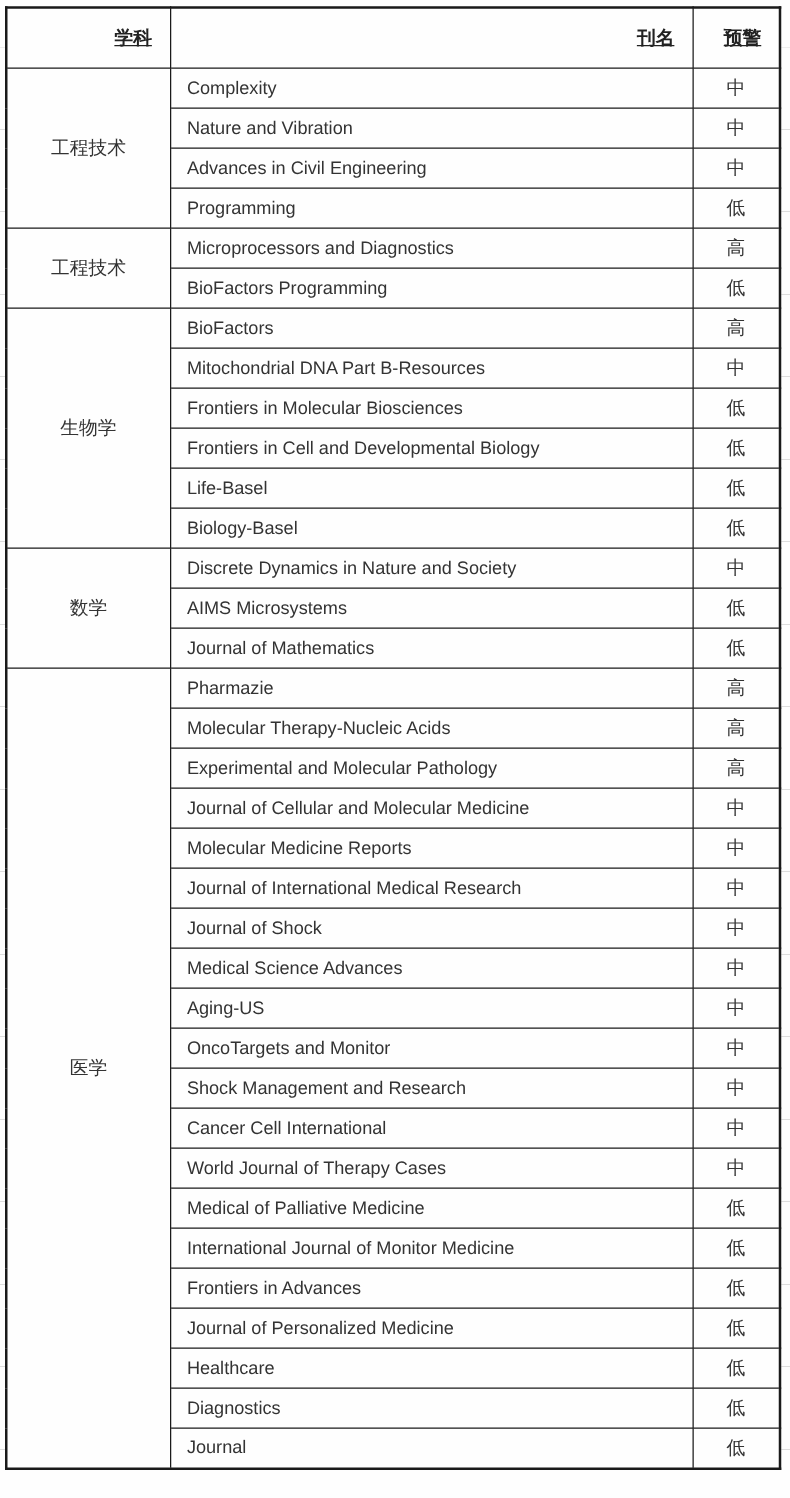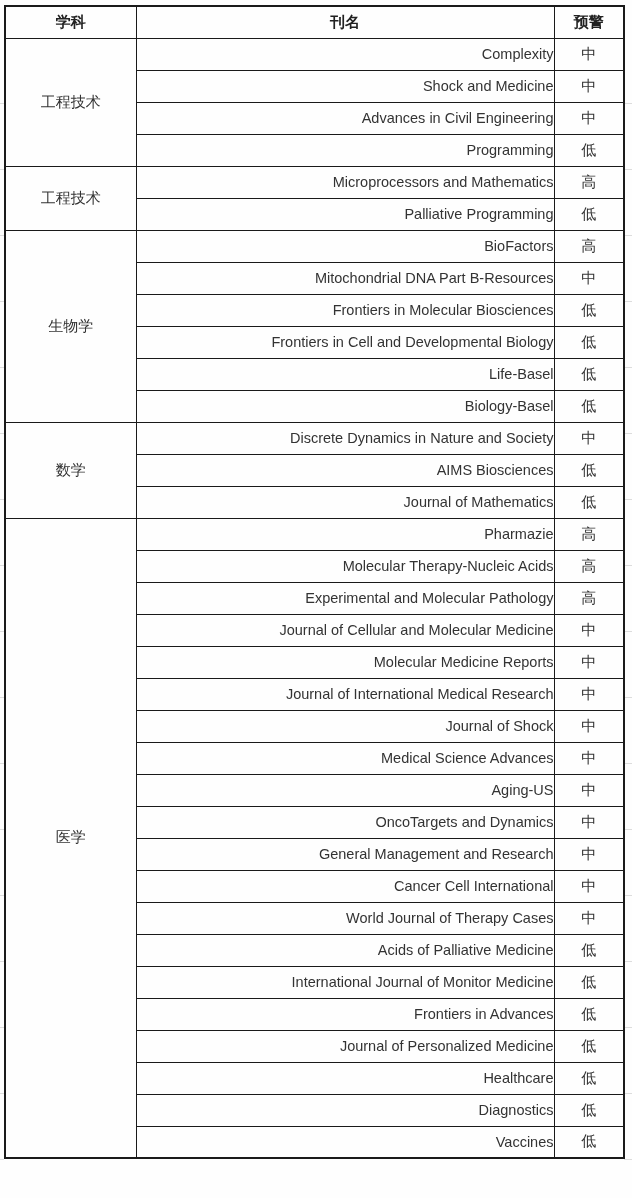--- a/index.html
+++ b/index.html
@@ -53,38 +53,39 @@
 
   .col-subject { width: 131px; }
   .col-journal { width: 418px; }
   .col-warning { width: 70px; }
 
   .journal-table th {
     height: 32px;
     font-size: 15px;
     font-weight: bold;
     color: var(--c-header-text);
-    text-align: center;
-    padding: 0;
+    text-align: right;
+    padding: 14px;
+    text-decoration: underline;
   }
   .journal-table td {
     height: 32px;
     font-size: 14.5px;
     color: var(--c-text);
     padding: 0;
     overflow: hidden;
     white-space: nowrap;
   }
   td.subject-cell {
     text-align: center;
     font-size: 15px;
     vertical-align: middle;
   }
   td.journal-cell {
-    text-align: right;
+    text-align: left;
     padding-left: 13px;
   }
   td.warning-cell {
     text-align: center;
     font-size: 15px;
   }
 </style>
 </head>
 <body>
 
@@ -105,38 +106,38 @@
         <th>预警</th>
       </tr>
     </thead>
     <tbody>
         <tr>
           <td class="subject-cell" rowspan="4">工程技术</td>
           <td class="journal-cell">Complexity</td>
           <td class="warning-cell">中</td>
         </tr>
         <tr>
-          <td class="journal-cell">Shock and Medicine</td>
+          <td class="journal-cell">Nature and Vibration</td>
           <td class="warning-cell">中</td>
         </tr>
         <tr>
           <td class="journal-cell">Advances in Civil Engineering</td>
           <td class="warning-cell">中</td>
         </tr>
         <tr>
           <td class="journal-cell">Programming</td>
           <td class="warning-cell">低</td>
         </tr>
         <tr>
           <td class="subject-cell" rowspan="2">工程技术</td>
-          <td class="journal-cell">Microprocessors and Mathematics</td>
-          <td class="warning-cell">高</td>
-        </tr>
-        <tr>
-          <td class="journal-cell">Palliative Programming</td>
+          <td class="journal-cell">Microprocessors and Diagnostics</td>
+          <td class="warning-cell">高</td>
+        </tr>
+        <tr>
+          <td class="journal-cell">BioFactors Programming</td>
           <td class="warning-cell">低</td>
         </tr>
         <tr>
           <td class="subject-cell" rowspan="6">生物学</td>
           <td class="journal-cell">BioFactors</td>
           <td class="warning-cell">高</td>
         </tr>
         <tr>
           <td class="journal-cell">Mitochondrial DNA Part B-Resources</td>
           <td class="warning-cell">中</td>
@@ -156,21 +157,21 @@
         <tr>
           <td class="journal-cell">Biology-Basel</td>
           <td class="warning-cell">低</td>
         </tr>
         <tr>
           <td class="subject-cell" rowspan="3">数学</td>
           <td class="journal-cell">Discrete Dynamics in Nature and Society</td>
           <td class="warning-cell">中</td>
         </tr>
         <tr>
-          <td class="journal-cell">AIMS Biosciences</td>
+          <td class="journal-cell">AIMS Microsystems</td>
           <td class="warning-cell">低</td>
         </tr>
         <tr>
           <td class="journal-cell">Journal of Mathematics</td>
           <td class="warning-cell">低</td>
         </tr>
         <tr>
           <td class="subject-cell" rowspan="20">医学</td>
           <td class="journal-cell">Pharmazie</td>
           <td class="warning-cell">高</td>
@@ -201,37 +202,37 @@
         </tr>
         <tr>
           <td class="journal-cell">Medical Science Advances</td>
           <td class="warning-cell">中</td>
         </tr>
         <tr>
           <td class="journal-cell">Aging-US</td>
           <td class="warning-cell">中</td>
         </tr>
         <tr>
-          <td class="journal-cell">OncoTargets and Dynamics</td>
-          <td class="warning-cell">中</td>
-        </tr>
-        <tr>
-          <td class="journal-cell">General Management and Research</td>
+          <td class="journal-cell">OncoTargets and Monitor</td>
+          <td class="warning-cell">中</td>
+        </tr>
+        <tr>
+          <td class="journal-cell">Shock Management and Research</td>
           <td class="warning-cell">中</td>
         </tr>
         <tr>
           <td class="journal-cell">Cancer Cell International</td>
           <td class="warning-cell">中</td>
         </tr>
         <tr>
           <td class="journal-cell">World Journal of Therapy Cases</td>
           <td class="warning-cell">中</td>
         </tr>
         <tr>
-          <td class="journal-cell">Acids of Palliative Medicine</td>
+          <td class="journal-cell">Medical of Palliative Medicine</td>
           <td class="warning-cell">低</td>
         </tr>
         <tr>
           <td class="journal-cell">International Journal of Monitor Medicine</td>
           <td class="warning-cell">低</td>
         </tr>
         <tr>
           <td class="journal-cell">Frontiers in Advances</td>
           <td class="warning-cell">低</td>
         </tr>
@@ -241,18 +242,18 @@
         </tr>
         <tr>
           <td class="journal-cell">Healthcare</td>
           <td class="warning-cell">低</td>
         </tr>
         <tr>
           <td class="journal-cell">Diagnostics</td>
           <td class="warning-cell">低</td>
         </tr>
         <tr>
-          <td class="journal-cell">Vaccines</td>
+          <td class="journal-cell">Journal</td>
           <td class="warning-cell">低</td>
         </tr>
       </tbody>
   </table>
 </div>
 
 </body></html>

